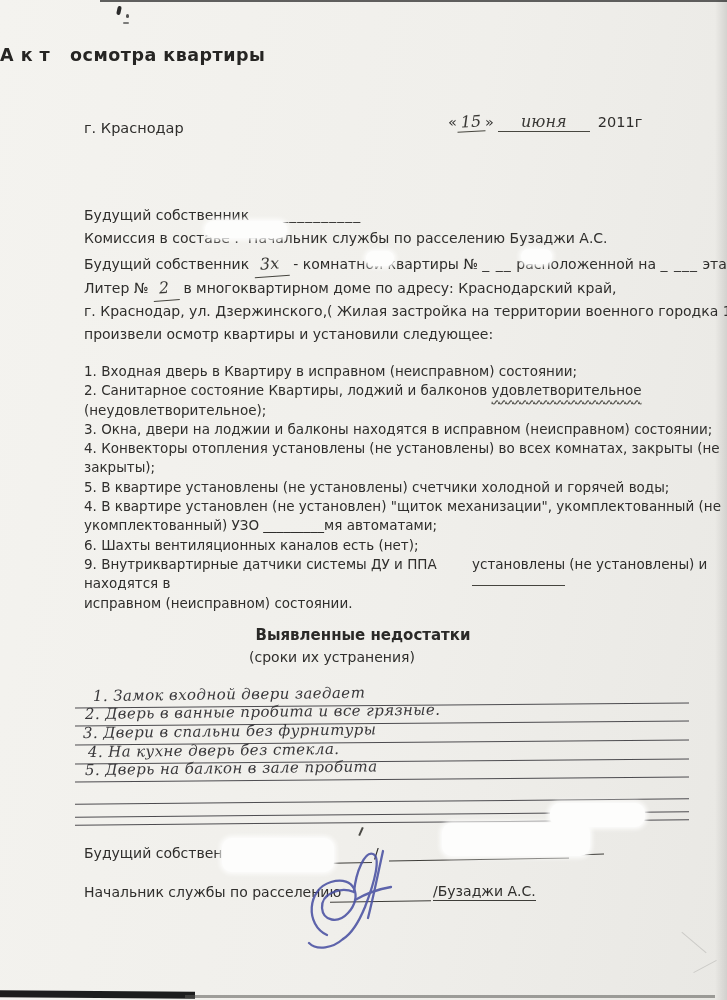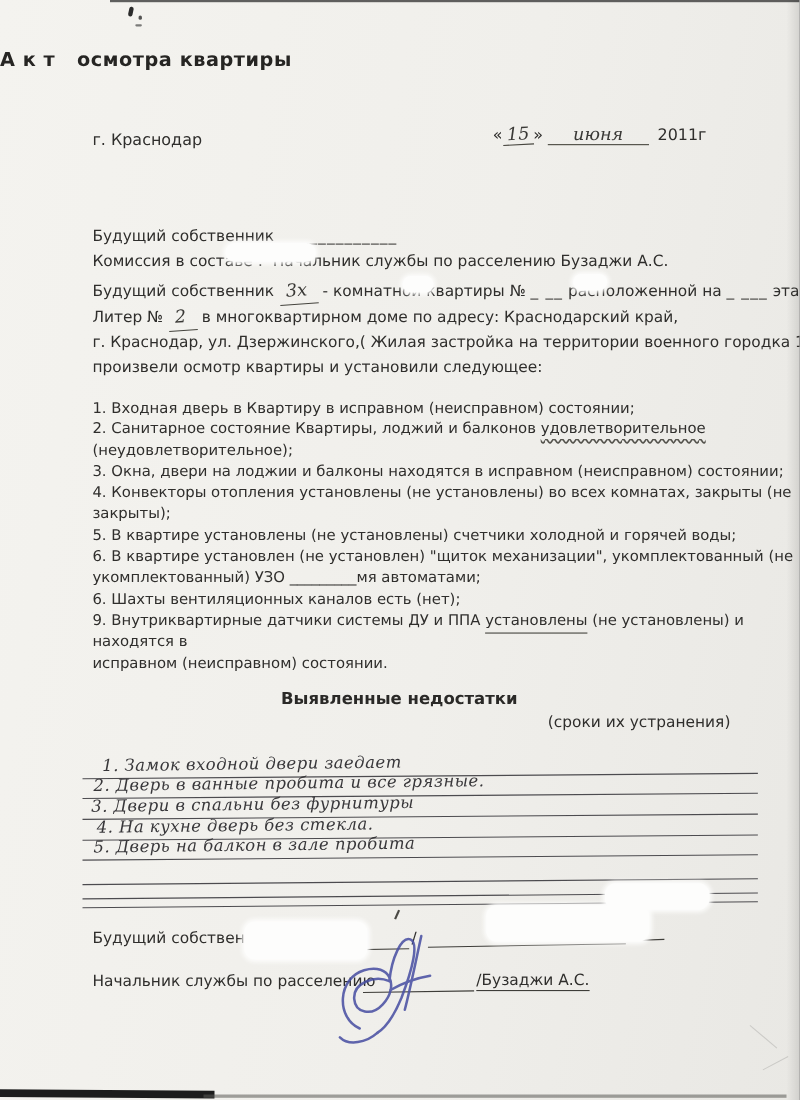--- a/index.html
+++ b/index.html
@@ -28,23 +28,23 @@
   .intro { position:absolute; left:84px; top:204px; font-size:14px; line-height:23px; }
   .intro p { white-space:pre; }
   .ownerp { position:absolute; left:84px; top:253px; font-size:14px; line-height:22.5px; }
   .ownerp p { white-space:pre; }
   .hand-val { font-family:"DejaVu Serif", serif; font-style:italic; font-size:16px; color:#3a3936;
     display:inline-block; border-bottom:1px solid #45443e; padding:0 10px 0 6px; transform:rotate(-4deg); }
   .blankchars { letter-spacing:1px; color:#3b3a38; }
   .list { position:absolute; left:84px; top:362px; font-size:13.5px; line-height:19.3px; }
   .list p { white-space:pre-wrap; width:640px; }
   .wavy { text-decoration-line:underline; text-decoration-style:wavy; text-decoration-color:#55544e; text-underline-offset:4px; }
-  .hand-ul { border-bottom:1.5px solid #45443e; padding-bottom:3px; }
+  .hand-ul { border-bottom:1.5px solid #45443e; padding-bottom:13px;margin-left:31px; }
   .dhead { position:absolute; left:0; top:626px; width:726px; text-align:center; font-size:15px; font-weight:bold; color:#2a2927; }
-  .dsub  { position:absolute; left:0; top:649px; width:664px; text-align:right; font-size:14px; }
+  .dsub  { position:absolute; left:0; top:649px; width:664px; text-align:center; font-size:14px; }
   
   .defects { position:absolute; left:75px; top:687px; width:614px; }
   .drow { position:relative; height:18.7px; }
   .dtext { position:absolute; left:14px; bottom:1px; font-family:"DejaVu Serif", serif; font-style:italic;
     font-size:15px; color:#38373a; white-space:nowrap; letter-spacing:.4px; transform:rotate(-.7deg); transform-origin:left bottom; }
   .drule { position:absolute; left:0; right:0; bottom:0; border-bottom:1.3px solid #4c4b4f; transform:rotate(-.45deg); }
   .erule { position:absolute; left:75px; width:614px; border-bottom:1.2px solid #4c4b4f; transform:rotate(-.5deg); }
   
   .sig-label { position:absolute; font-size:14px; white-space:nowrap; }
   .sig-rule { position:absolute; border-top:1.2px solid #3e3d39; }
@@ -92,21 +92,21 @@
   <div class="whiteout" style="left:521px;top:249px;width:31px;height:15px;"></div>
 
   <div class="list">
     <p>1. Входная дверь в Квартиру в исправном (неисправном) состоянии;</p>
     <p><span>2. Санитарное состояние Квартиры, лоджий и балконов </span><span class="wavy">удовлетворительное</span><span>
 (неудовлетворительное);</span></p>
     <p>3. Окна, двери на лоджии и балконы находятся в исправном (неисправном) состоянии;</p>
     <p>4. Конвекторы отопления установлены (не установлены) во всех комнатах, закрыты (не
 закрыты);</p>
     <p>5. В квартире установлены (не установлены) счетчики холодной и горячей воды;</p>
-    <p>6. В квартире установлен (не установлен) "щиток механизации", укомплектованный (не
+    <p>4. В квартире установлен (не установлен) "щиток механизации", укомплектованный (не
 укомплектованный) УЗО _________мя автоматами;</p>
     <p>6. Шахты вентиляционных каналов есть (нет);</p>
     <p><span>9. Внутриквартирные датчики системы ДУ и ППА </span><span class="hand-ul">установлены</span><span> (не установлены) и находятся в
 исправном (неисправном) состоянии.</span></p>
   </div>
 
   <div class="dhead">Выявленные недостатки</div>
   <div class="dsub">(сроки их устранения)</div>
 
   <div class="defects">

